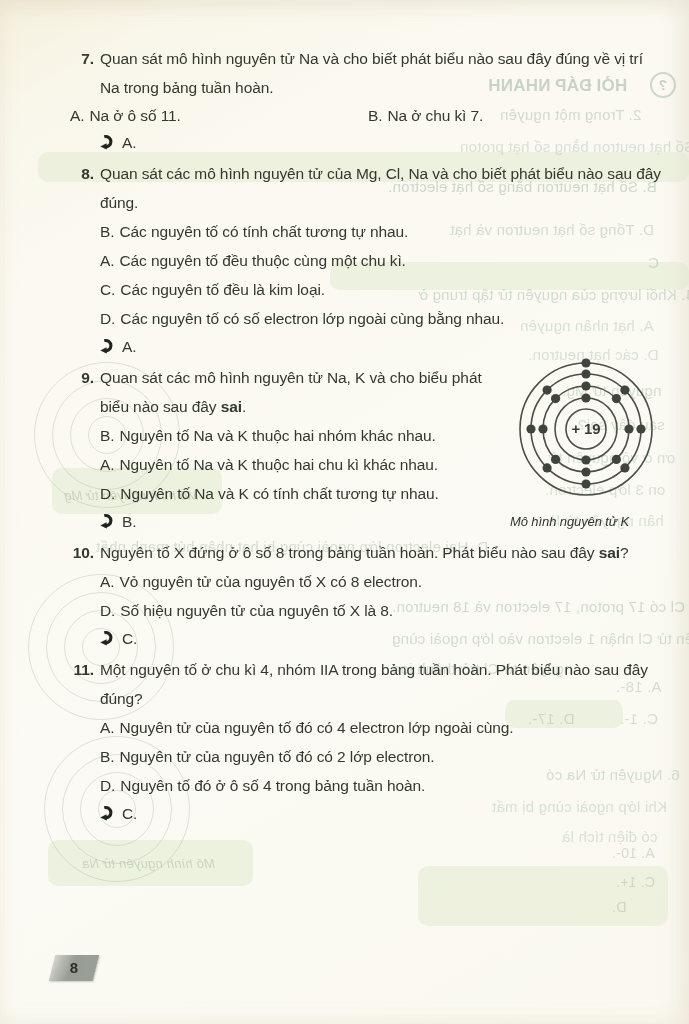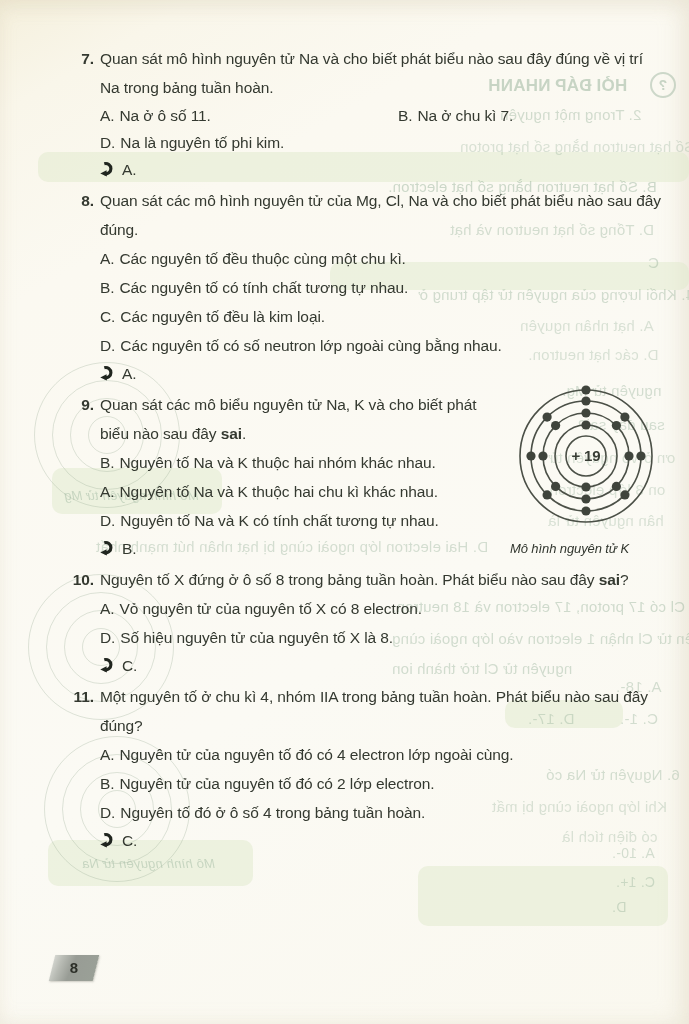--- a/index.html
+++ b/index.html
@@ -20,21 +20,21 @@
     border-radius:50%; color:rgba(148,176,152,0.5); font-weight:bold; font-size:14px; line-height:22px;
     text-align:center; transform:scaleX(-1); }
   
   .content { position:absolute; left:70px; top:44px; width:596px; z-index:1; font-size:15.5px; line-height:29px; letter-spacing:-0.1px; }
   .question { position:relative; margin-bottom:6px; }
   .q-head { display:flex; align-items:flex-start; }
   .q-num { font-weight:bold; min-width:24px; text-align:right; margin-right:6px; white-space:nowrap; }
   .q-stem { flex:1; }
   .q-bold { font-weight:bold; }
   .opts { margin-left:30px; }
-  .opts-grid { display:grid; grid-template-columns:298px 1fr; margin-left:30px; }
+  .opts-grid { display:grid; grid-template-columns:298px 1fr; }
   .opt { line-height:29px; }
   .opts-grid .opt { line-height:27px; }
   .opt-label { margin-right:5px; }
   .answer { display:flex; align-items:center; gap:7px; margin-left:30px; height:22px; margin-top:2px; }
   .answer svg { display:block; }
   .q9-left { max-width:412px; }
   .q9-left .q-stem { max-width:392px; }
   .figure { position:absolute; right:-12px; top:-8px; width:168px; text-align:left; z-index:1; }
   .fig-caption { font-style:italic; font-size:13px; line-height:16px; margin-top:0px; color:#31362e; }
   
@@ -103,56 +103,55 @@
   <div class="content">
 
     <div class="question">
       <div class="q-head">
         <span class="q-num">7.</span>
         <span class="q-stem"><span>Quan sát mô hình nguyên tử Na và cho biết phát biểu nào sau đây đúng về vị trí Na trong bảng tuần hoàn.</span><span class="q-bold"></span><span></span></span>
       </div>
       <div class="opts-grid">
         <div class="opt"><span class="opt-label">A.</span><span>Na ở ô số 11.</span></div>
         <div class="opt"><span class="opt-label">B.</span><span>Na ở chu kì 7.</span></div>
-        <div class="opt"><span class="opt-label">D.</span><span>Na là nguyên tố phi kim.</span></div>
       </div>
       <div class="answer">
         <svg viewBox="0 0 21 22" width="15" height="16">
             <path d="M6 3.6 A7.2 7.2 0 1 1 6 17.4" fill="none" stroke="#20251f" stroke-width="4.4"></path>
             <path d="M9.2 12.6 L0.4 17.4 L9.6 21.6 Z" fill="#20251f"></path>
           </svg>
         <span>A.</span>
       </div>
     </div>
 
     <div class="question">
       <div class="q-head">
         <span class="q-num">8.</span>
         <span class="q-stem"><span>Quan sát các mô hình nguyên tử của Mg, Cl, Na và cho biết phát biểu nào sau đây đúng.</span><span class="q-bold"></span><span></span></span>
       </div>
       <div class="opts">
+        <div class="opt"><span class="opt-label">B.</span><span>Các nguyên tố có tính chất tương tự nhau.</span></div>
         <div class="opt"><span class="opt-label">A.</span><span>Các nguyên tố đều thuộc cùng một chu kì.</span></div>
-        <div class="opt"><span class="opt-label">B.</span><span>Các nguyên tố có tính chất tương tự nhau.</span></div>
         <div class="opt"><span class="opt-label">C.</span><span>Các nguyên tố đều là kim loại.</span></div>
-        <div class="opt"><span class="opt-label">D.</span><span>Các nguyên tố có số neutron lớp ngoài cùng bằng nhau.</span></div>
+        <div class="opt"><span class="opt-label">D.</span><span>Các nguyên tố có số electron lớp ngoài cùng bằng nhau.</span></div>
       </div>
       <div class="answer">
         <svg viewBox="0 0 21 22" width="15" height="16">
             <path d="M6 3.6 A7.2 7.2 0 1 1 6 17.4" fill="none" stroke="#20251f" stroke-width="4.4"></path>
             <path d="M9.2 12.6 L0.4 17.4 L9.6 21.6 Z" fill="#20251f"></path>
           </svg>
         <span>A.</span>
       </div>
     </div>
 
     <div class="question">
       <div class="q9-left">
         <div class="q-head">
           <span class="q-num">9.</span>
-          <span class="q-stem"><span>Quan sát các mô biểu nguyên tử Na, K và cho biết phát biểu nào sau đây </span><span class="q-bold">sai</span><span>.</span></span>
+          <span class="q-stem"><span>Quan sát các mô hình nguyên tử Na, K và cho biểu phát biểu nào sau đây </span><span class="q-bold">sai</span><span>.</span></span>
         </div>
         <div class="opts">
           <div class="opt"><span class="opt-label">B.</span><span>Nguyên tố Na và K thuộc hai nhóm khác nhau.</span></div>
           <div class="opt"><span class="opt-label">A.</span><span>Nguyên tố Na và K thuộc hai chu kì khác nhau.</span></div>
           <div class="opt"><span class="opt-label">D.</span><span>Nguyên tố Na và K có tính chất tương tự nhau.</span></div>
         </div>
         <div class="answer">
           <svg viewBox="0 0 21 22" width="15" height="16">
               <path d="M6 3.6 A7.2 7.2 0 1 1 6 17.4" fill="none" stroke="#20251f" stroke-width="4.4"></path>
               <path d="M9.2 12.6 L0.4 17.4 L9.6 21.6 Z" fill="#20251f"></path>

